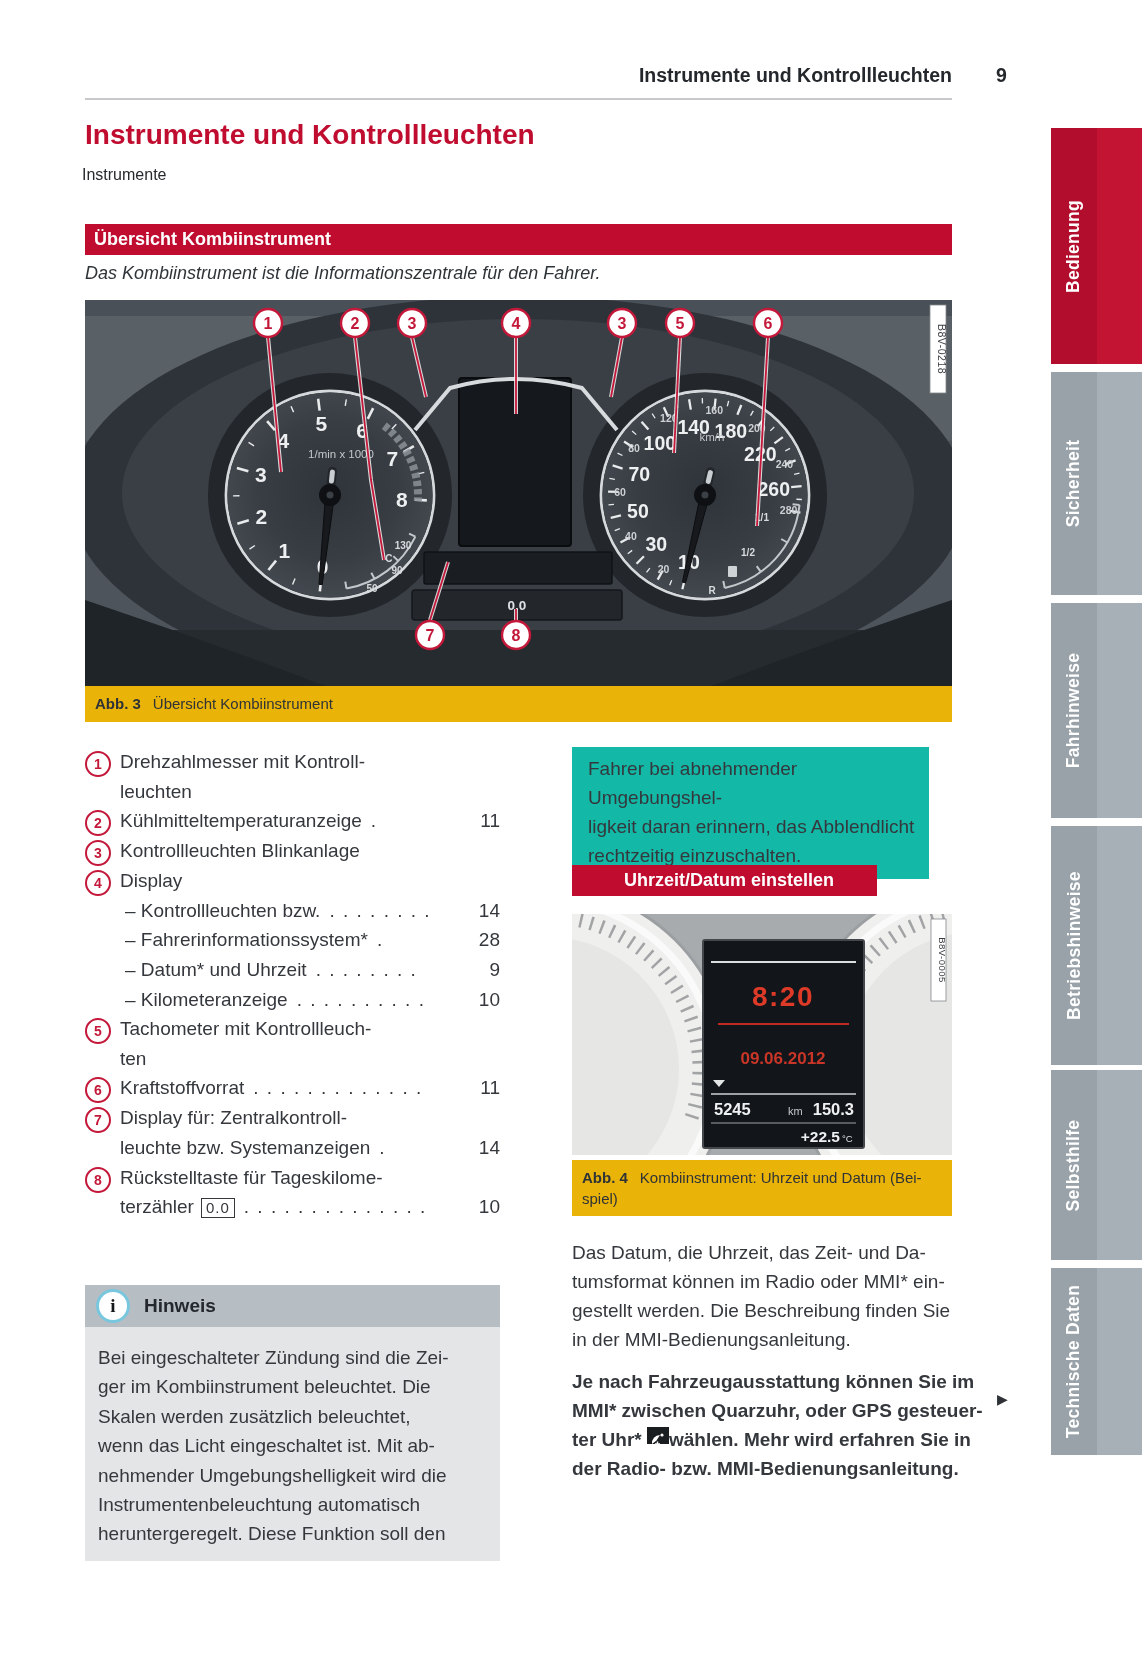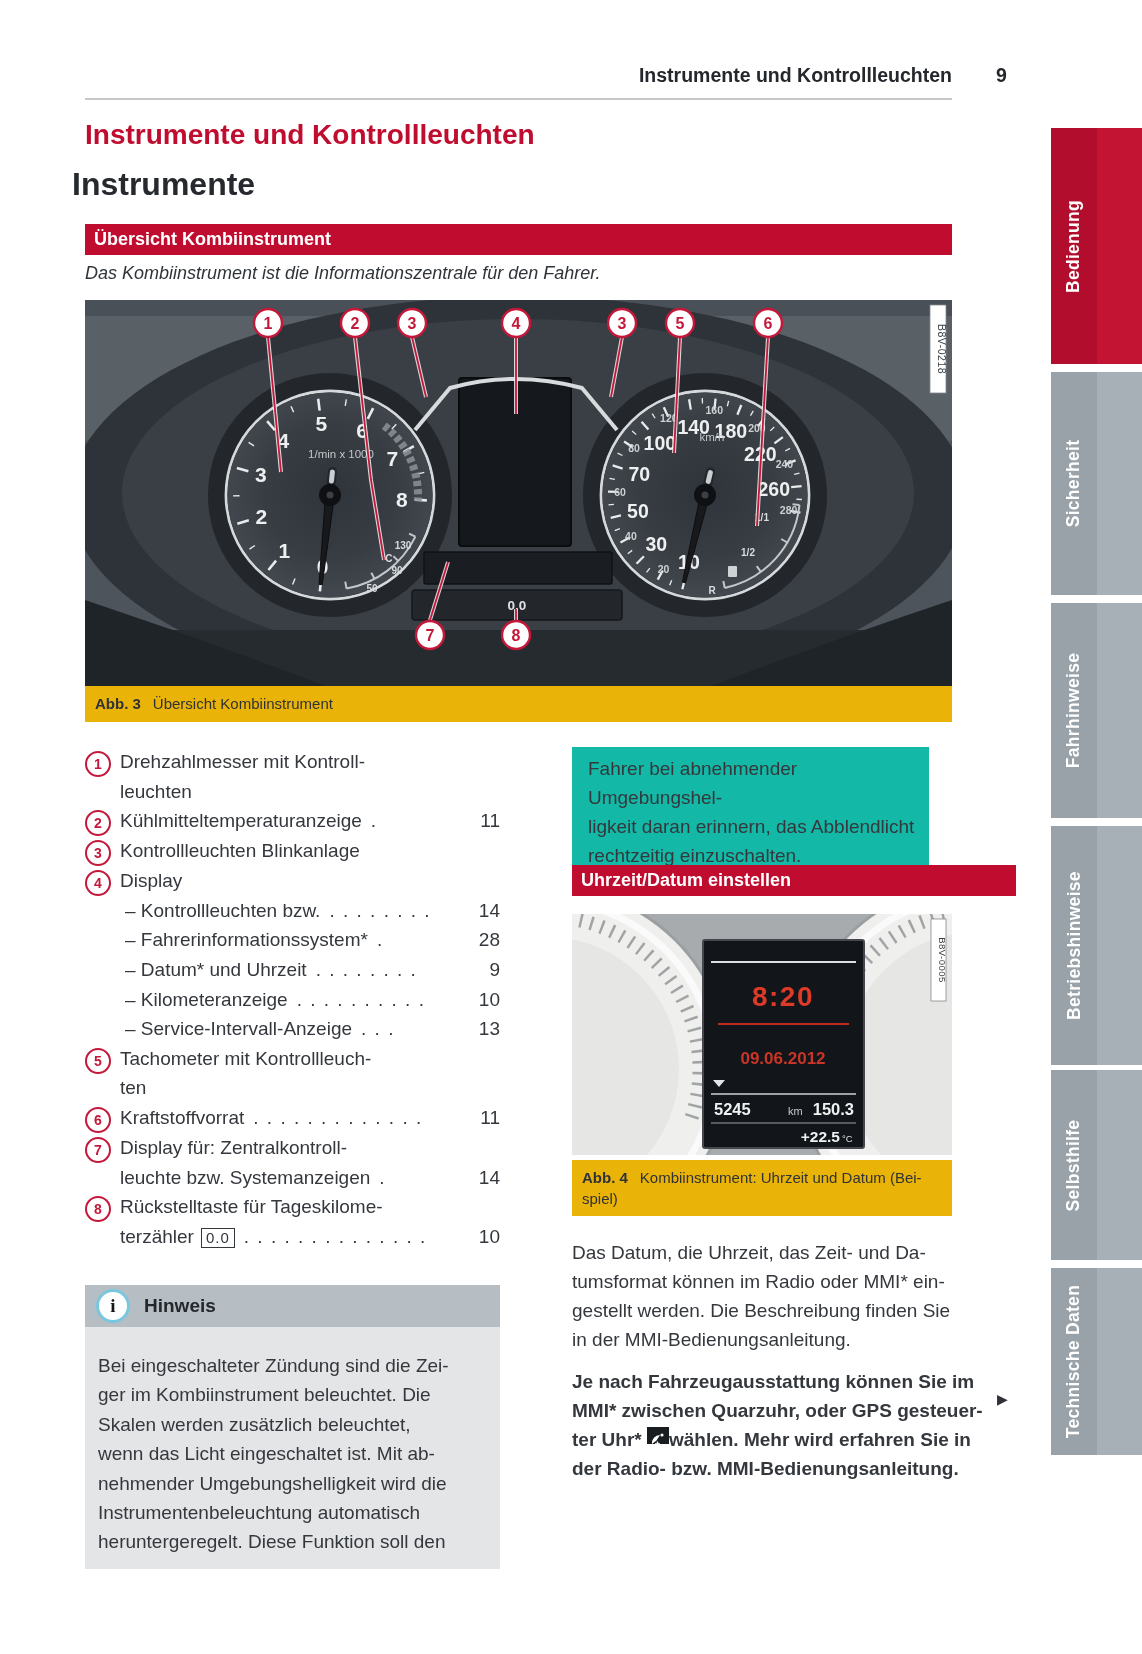--- a/index.html
+++ b/index.html
@@ -6,26 +6,26 @@
   .page{position:relative;width:1142px;height:1654px;background:#ffffff;overflow:hidden;
         font-family:"Liberation Sans",sans-serif;color:#34383d;}
 
   
   .masthead{position:absolute;left:85px;top:64px;width:867px;text-align:right;
             font-size:19.5px;font-weight:bold;color:#24282c;}
   .pagenum{position:absolute;left:996px;top:64px;width:30px;font-size:19.5px;font-weight:bold;color:#24282c;}
   .headrule{position:absolute;left:85px;top:98px;width:867px;height:2px;background:#c6c8ca;}
 
   .h1{position:absolute;left:85px;top:119px;font-size:28px;font-weight:bold;color:#bf0c2f;}
-  .h2{position:absolute;left:72px;top:166px;font-size:32px;font-weight:bold;color:#26292d;}
+  .h2{position:absolute;left:82px;top:166px;font-size:16px;font-weight:normal;color:#26292d;}
 
   .banner{position:absolute;background:#bf0c2f;color:#fff;font-weight:bold;font-size:18px;
           line-height:31px;height:31px;padding-left:9px;box-sizing:border-box;}
   .banner1{left:85px;top:224px;width:867px;}
-  .banner2{left:572px;top:865px;width:444px;}
+  .banner2{left:572px;top:865px;width:305px;text-align:center;}
 
   .lede{position:absolute;left:85px;top:263px;font-style:italic;font-size:18px;color:#2f3438;}
 
   .figure3{position:absolute;left:85px;top:300px;width:867px;height:386px;}
   .caption{position:absolute;background:#eab308;color:#2f3337;font-size:15px;line-height:21px;
            padding:7px 10px;box-sizing:border-box;white-space:pre-line;}
   .cap3{left:85px;top:686px;width:867px;height:36px;}
   .cap4{left:572px;top:1160px;width:380px;height:56px;}
   .caption b{margin-right:12px;}
 
@@ -44,21 +44,21 @@
   .badge{border:1.5px solid #34383d;font-size:15px;line-height:18px;padding:0 4px;margin-left:7px;
          letter-spacing:1px;flex:none;}
 
   
   .notebox{position:absolute;left:85px;top:1285px;width:415px;}
   .notehead{height:42px;background:#b6bdc3;display:flex;align-items:center;padding-left:11px;}
   .info-icon{width:28px;height:28px;border-radius:50%;background:#fff;border:3px solid #79c7de;
              display:flex;align-items:center;justify-content:center;
              font-family:"Liberation Serif",serif;font-weight:bold;font-size:19px;color:#15181a;flex:none;}
   .notetitle{font-size:19px;font-weight:bold;color:#24282c;margin-left:14px;}
-  .notebody{background:#e4e5e6;padding:24px 13px 12px 13px;font-size:19px;line-height:29.4px;
+  .notebody{background:#e4e5e6;padding:16px 13px 12px 13px;font-size:19px;line-height:29.4px;
             white-space:pre-line;color:#34383d;}
   .contbox{position:absolute;left:572px;top:747px;width:357px;box-sizing:border-box;
            background:#14b8a6;padding:7px 8px 9px 16px;font-size:19px;line-height:29px;
            white-space:pre-line;color:#34383d;}
 
   .figure4{position:absolute;left:572px;top:914px;width:360px;height:241px;}
 
   .para{position:absolute;left:572px;width:424px;font-size:19px;line-height:29px;color:#34383d;
         white-space:pre-line;}
   .p1{top:1238px;}
@@ -372,25 +372,20 @@
           <div class="trow sub">
             <span class="t">– Datum* und Uhrzeit</span>
             <span class="dots">. . . . . . . .</span>
             <span class="pg">9</span>
           </div>
           <div class="trow sub">
             <span class="t">– Kilometeranzeige</span>
             <span class="dots">. . . . . . . . . .</span>
             <span class="pg">10</span>
           </div>
-          <div class="trow sub">
-            <span class="t">– Service-Intervall-Anzeige</span>
-            <span class="dots">. . .</span>
-            <span class="pg">13</span>
-          </div>
         </div>
       </div>
       <div class="toc-item">
         <div class="numcol">
           <div class="ncircle">5</div>
         </div>
         <div class="rows">
           <div class="trow">
             <span class="t">Tachometer mit Kontrollleuch-</span>
           </div>

